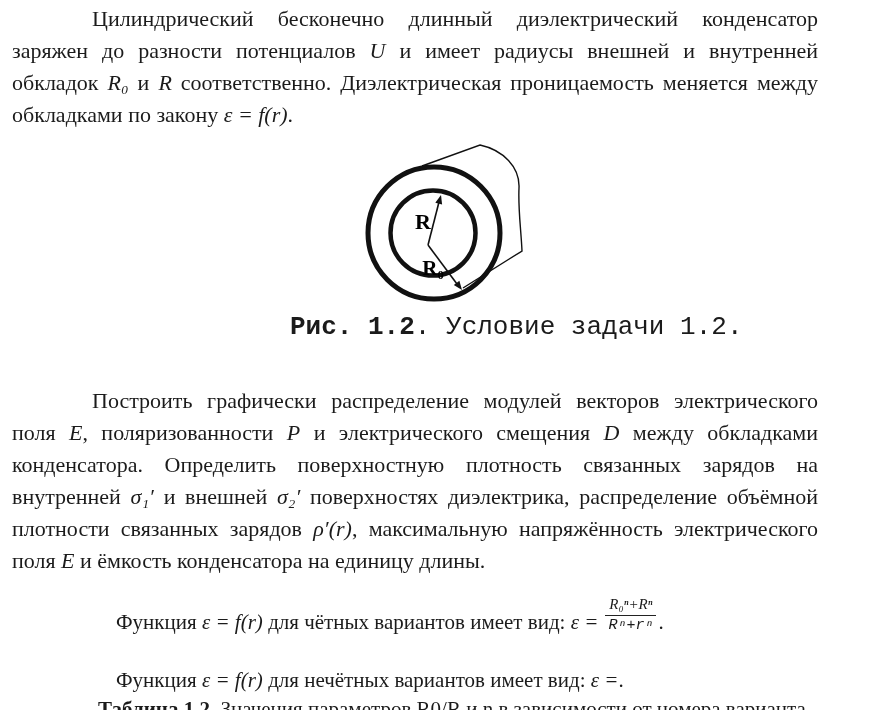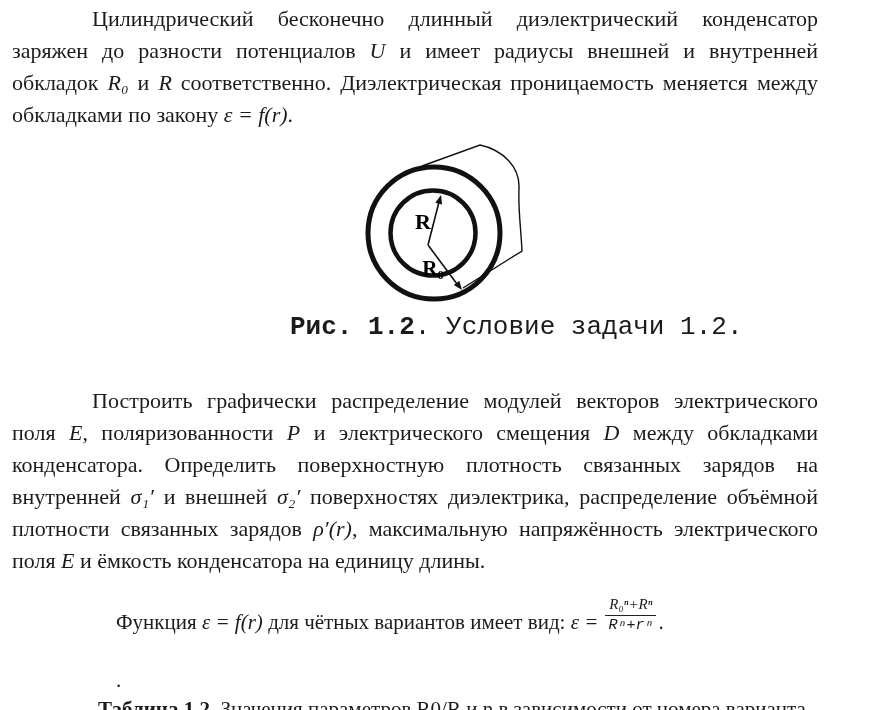--- a/index.html
+++ b/index.html
@@ -102,18 +102,19 @@
   <div class="formula-line">
     <span class="runs"><span>Функция </span><span class="it">ε = f(r)</span><span> для чётных вариантов имеет вид: </span><span class="it">ε =</span></span>
     <span class="frac">
       <span class="num">R₀ⁿ+Rⁿ</span>
       <span class="den">Rⁿ+rⁿ</span>
     </span>
     <span>.</span>
   </div>
 
   <div class="formula-line">
+    <span class="runs"><span>Функция </span><span class="it">ε = f(r)</span><span> для нечётных вариантов имеет вид: </span><span class="it">ε =</span></span>
     <span>.</span>
   </div>
 
   <div class="table-caption"><span class="b">Таблица 1.2</span><span>. Значения параметров R0/R и n в зависимости от номера варианта</span></div>
 
 </div>
 
 </body></html>

